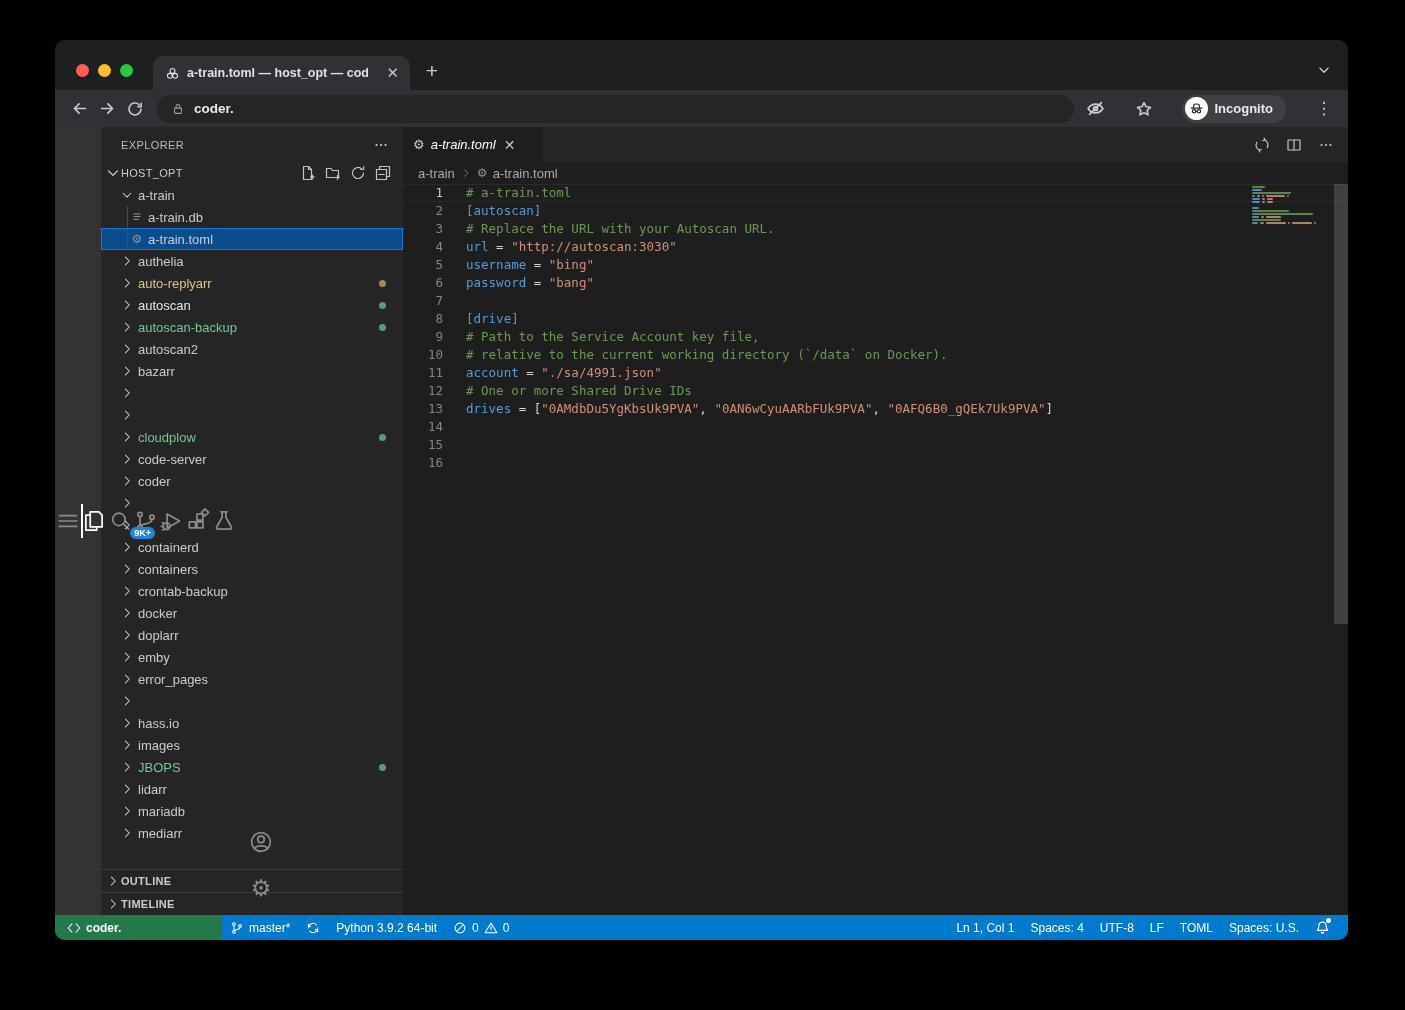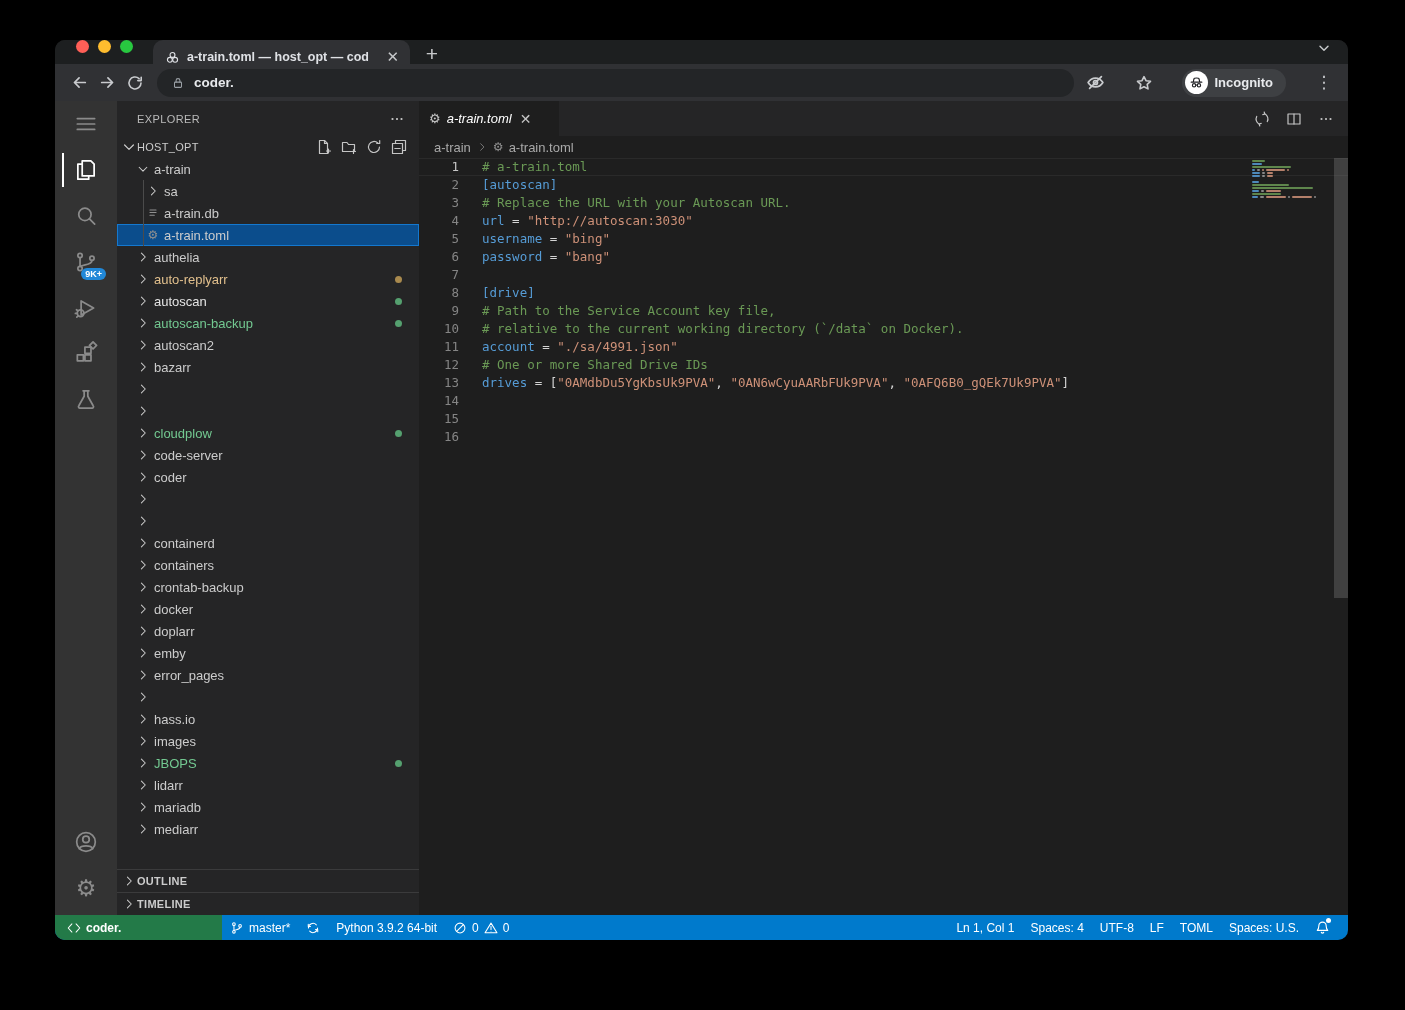--- a/index.html
+++ b/index.html
@@ -1,21 +1,21 @@
 <!DOCTYPE html>
 <html><head>
 <meta charset="utf-8">
 <style>
   html,body{margin:0;padding:0;width:1405px;height:1010px;background:#000;overflow:hidden;
     font-family:"Liberation Sans",sans-serif;-webkit-font-smoothing:antialiased;}
   .window{position:absolute;left:55px;top:40px;width:1293px;height:900px;border-radius:10px;
     overflow:hidden;background:#1e1e1e;display:flex;flex-direction:column;}
 
   
-  .tabstrip{height:24px;background:#1d1f20;display:flex;align-items:flex-start;flex:none;}
+  .tabstrip{height:50px;background:#1d1f20;display:flex;align-items:flex-end;flex:none;}
   .traffic{display:flex;gap:9px;padding:0 20px 13px 21px;align-items:center;}
   .light{width:13px;height:13px;border-radius:50%;}
   .btab{height:34px;width:237px;background:#303134;border-radius:10px 10px 0 0;display:flex;
     align-items:center;gap:7px;padding:0 8px 0 12px;color:#dfe1e5;font-size:12.5px;}
   .btab-title{flex:1;white-space:nowrap;overflow:hidden;font-weight:bold;}
   .btab .bclose{color:#c6c8ca;font-size:15px;padding:0 3px;}
   .newtab{width:28px;height:28px;margin:0 0 5px 8px;color:#c6c8ca;font-size:21px;font-weight:300;
     display:flex;align-items:center;justify-content:center;}
   .strip-chev{margin-left:auto;margin-right:16px;margin-bottom:12px;color:#c6c8ca;display:flex;}
   .toolbar{height:37px;background:#303134;display:flex;align-items:center;padding:0 10px;flex:none;}
@@ -25,21 +25,21 @@
   .omni-lock{color:#9aa0a6;display:flex;}
   .tb-icons{display:flex;align-items:center;gap:20px;}
   .incog-pill{height:28px;background:#3e4043;border-radius:14px;display:flex;align-items:center;
     gap:7px;padding:0 13px 0 3px;color:#e8eaed;font-size:13px;font-weight:bold;margin:0 4px;}
   .incog-circle{width:23px;height:23px;border-radius:50%;background:#fff;display:flex;
     align-items:center;justify-content:center;color:#202124;}
 
   
   .vscode{flex:1;display:flex;flex-direction:column;min-height:0;}
   .vsmain{flex:1;display:flex;min-height:0;}
-  .activitybar{width:62px;background:#333333;display:flex;flex-direction:column;align-items:center;flex:none;}
+  .activitybar{width:46px;background:#333333;display:flex;align-items:center;flex:none;}
   .ab-item{width:48px;height:46px;display:flex;align-items:center;justify-content:center;
     color:#8b8b8b;position:relative;}
   .ab-item.active{color:#ffffff;}
   .ab-item.active::before{content:"";position:absolute;left:0;top:6px;bottom:6px;width:2px;background:#fff;}
   .ab-badge{position:absolute;right:4px;bottom:5px;background:#2188d8;color:#fff;font-size:9px;
     font-weight:bold;border-radius:9px;padding:1px 4px;line-height:10px;}
   .ab-bottom{margin-top:auto;margin-bottom:4px;display:flex;flex-direction:column;align-items:center;}
   .gear-glyph{font-size:23px;line-height:1;}
 
   .sidebar{width:302px;background:#252526;display:flex;flex-direction:column;color:#cccccc;flex:none;min-height:0;}
@@ -330,30 +330,20 @@
               <span class="twisty">
                 <span>
                   <svg width="14" height="14" viewBox="0 0 16 16" fill="none" stroke="currentColor" stroke-width="1.2" stroke-linecap="round" stroke-linejoin="round">
                     <path d="M3.6 6l4.4 4.4L12.4 6"></path>
                   </svg>
                 </span>
               </span>
               <span class="tlabel">a-train</span>
             </div>
             <div class="trow lv2">
-              <span class="twisty">
-                <span>
-                  <svg width="14" height="14" viewBox="0 0 16 16" fill="none" stroke="currentColor" stroke-width="1.2" stroke-linecap="round" stroke-linejoin="round">
-                    <path d="M6.2 3.6l4.4 4.4-4.4 4.4"></path>
-                  </svg>
-                </span>
-              </span>
-              <span class="tlabel">sa</span>
-            </div>
-            <div class="trow lv2">
               <span class="ticon">
                 <span>
                   <svg width="14" height="14" viewBox="0 0 16 16" fill="none" stroke="currentColor" stroke-width="1.2" stroke-linecap="round" stroke-linejoin="round">
                     <path d="M4.5 4.5h7M4.5 7.5h7M4.5 10.5h5"></path>
                   </svg>
                 </span>
               </span>
               <span class="tlabel">a-train.db</span>
             </div>
             <div class="trow lv2 selected">

